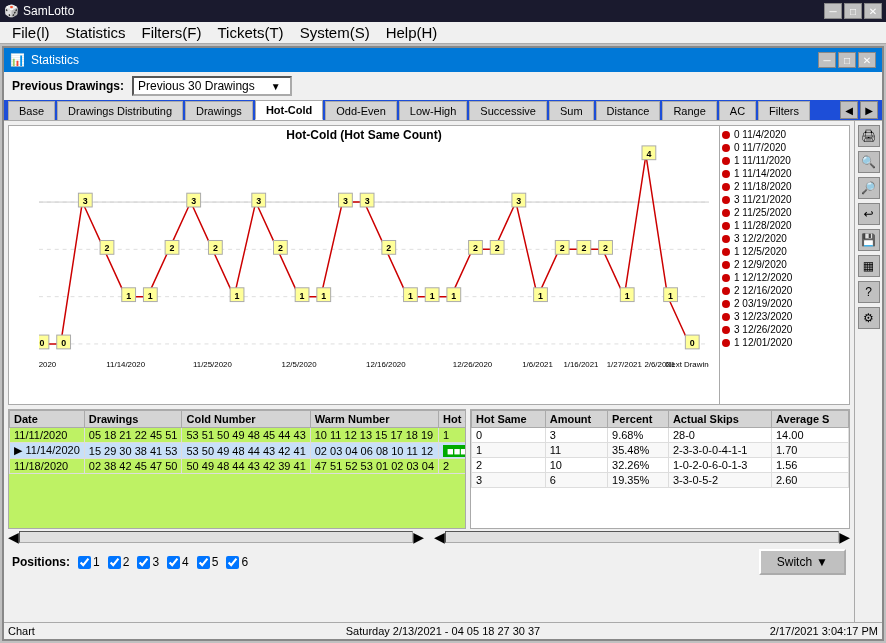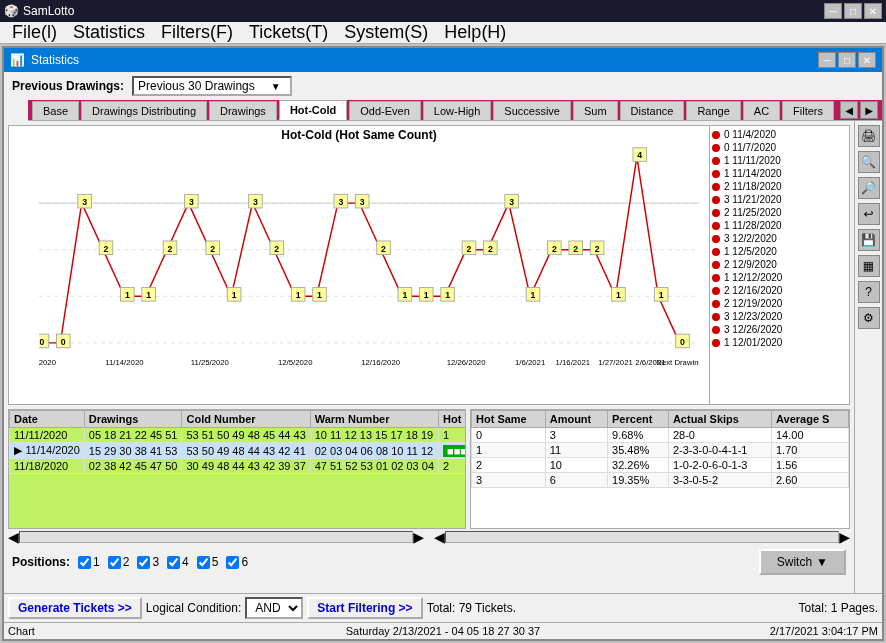--- a/index.html
+++ b/index.html
@@ -6,48 +6,48 @@
     body { font-family: 'Segoe UI', Tahoma, Arial, sans-serif; font-size: 12px; background: #c0c0c0; }
     
     
     .title-bar { background: #1a1a2e; color: white; display: flex; align-items: center; justify-content: space-between; padding: 2px 4px; height: 22px; }
     .title-bar-left { display: flex; align-items: center; gap: 4px; }
     .title-bar-right { display: flex; gap: 2px; }
     .title-btn { width: 18px; height: 16px; background: #c0c0c0; border: 1px solid #888; font-size: 10px; display: flex; align-items: center; justify-content: center; cursor: pointer; }
     
     
     .menu-bar { background: #f0f0f0; display: flex; align-items: center; padding: 2px 4px; height: 22px; border-bottom: 1px solid #aaa; }
-    .menu-item { padding: 2px 8px; cursor: pointer; font-size: 18px; }
+    .menu-item { padding: 2px 8px; cursor: pointer; font-size: 15px; }
     
     
     .main-window { background: #f0f0f0; border: 2px solid #888; margin: 2px; }
     .stats-title-bar { background: #0078d7; color: white; display: flex; align-items: center; justify-content: space-between; padding: 3px 6px; height: 24px; }
     .stats-title-left { display: flex; align-items: center; gap: 6px; font-size: 12px; }
     .stats-title-right { display: flex; gap: 2px; }
     .stats-btn { width: 18px; height: 16px; background: #c0c0c0; border: 1px solid #888; font-size: 10px; display: flex; align-items: center; justify-content: center; cursor: pointer; }
     
     
     .controls-area { padding: 4px 8px; display: flex; align-items: center; gap: 8px; background: #f0f0f0; }
     .prev-drawings-label { font-size: 12px; font-weight: bold; }
     .dropdown { background: white; border: 2px inset #aaa; padding: 1px 4px; font-size: 12px; cursor: pointer; display: flex; align-items: center; gap: 16px; min-width: 160px; }
     .dropdown-arrow { font-size: 10px; }
     
     
-    .tabs { display: flex; align-items: center; background: #be185d; padding: 0 4px; border-bottom: 1px solid #aaa; margin-left: 24px; }
+    .tabs { display: flex; align-items: center; background: #1d4ed8; padding: 0 4px; border-bottom: 1px solid #aaa; }
     .tab { padding: 3px 10px; border: 1px solid #aaa; border-bottom: none; margin-right: 2px; cursor: pointer; font-size: 11px; background: #d4d4d4; }
     .tab.active { background: white; font-weight: bold; border-bottom: 1px solid white; }
     .tab-nav { margin-left: auto; display: flex; gap: 2px; }
     .tab-nav-btn { width: 18px; height: 18px; background: #c0c0c0; border: 1px solid #888; font-size: 10px; display: flex; align-items: center; justify-content: center; cursor: pointer; }
     
     
     .chart-container { background: white; margin: 4px; border: 1px solid #aaa; position: relative; height: 280px; display: flex; }
     .chart-main { flex: 1; position: relative; overflow: hidden; }
     .chart-title { text-align: center; font-size: 12px; font-weight: bold; padding: 2px 0; }
     .chart-svg { width: 100%; height: 100%; }
-    .chart-legend { width: 140px; border-left: 1px solid #aaa; padding: 2px; font-size: 10px; overflow-y: auto; }
+    .chart-legend { width: 130px; border-left: 1px solid #aaa; padding: 2px; font-size: 10px; overflow-y: auto; }
     .legend-item { display: flex; align-items: center; gap: 4px; padding: 1px 0; }
     .legend-dot { width: 8px; height: 8px; border-radius: 50%; background: red; flex-shrink: 0; }
     
     
     .right-sidebar { width: 28px; background: #f0f0f0; border-left: 1px solid #aaa; display: flex; flex-direction: column; align-items: center; padding: 4px 2px; gap: 4px; }
     .sidebar-icon { width: 22px; height: 22px; background: #c0c0c0; border: 1px solid #888; display: flex; align-items: center; justify-content: center; font-size: 12px; cursor: pointer; }
     
     
     .table-section { display: flex; margin: 0 4px; height: 120px; gap: 4px; }
     .table-left { flex: 1; border: 1px solid #aaa; overflow: auto; background: #bef264; }
@@ -363,21 +363,21 @@
             <div class="legend-item">
                 <span class="legend-dot" style="background:#cc0000;"></span>
                 <span>1 12/12/2020</span>
               </div>
             <div class="legend-item">
                 <span class="legend-dot" style="background:#cc0000;"></span>
                 <span>2 12/16/2020</span>
               </div>
             <div class="legend-item">
                 <span class="legend-dot" style="background:#cc0000;"></span>
-                <span>2 12/19/2020</span>
+                <span>2 03/19/2020</span>
               </div>
             <div class="legend-item">
                 <span class="legend-dot" style="background:#cc0000;"></span>
                 <span>3 12/23/2020</span>
               </div>
             <div class="legend-item">
                 <span class="legend-dot" style="background:#cc0000;"></span>
                 <span>3 12/26/2020</span>
               </div>
             <div class="legend-item">
@@ -411,21 +411,21 @@
                 <tr class="active-row">
                   <td>▶ 11/14/2020</td>
                   <td>15 29 30 38 41 53</td>
                   <td>53 50 49 48 44 43 42 41</td>
                   <td>02 03 04 06 08 10 11 12</td>
                   <td><span style="background:#00aa00; color:white; padding:0 4px;">■■■■</span></td>
                 </tr>
                 <tr>
                   <td>11/18/2020</td>
                   <td>02 38 42 45 47 50</td>
-                  <td>30 49 48 44 43 42 39 37</td>
+                  <td>50 49 48 44 43 42 39 41</td>
                   <td>47 51 52 53 01 02 03 04</td>
                   <td>2</td>
                 </tr>
               </tbody>
             </table>
           </div>
 
           <div class="table-right">
             <table>
               <thead>
@@ -521,31 +521,20 @@
         <div class="sidebar-icon">🔍</div>
         <div class="sidebar-icon">🔎</div>
         <div class="sidebar-icon">↩</div>
         <div class="sidebar-icon">💾</div>
         <div class="sidebar-icon">▦</div>
         <div class="sidebar-icon">?</div>
         <div class="sidebar-icon">⚙</div>
       </div>
     </div>
 
-    <div class="action-bar">
-      <button class="gen-tickets-btn">Generate Tickets &gt;&gt;</button>
-      <span class="condition-label">Logical Condition:</span>
-      <select class="condition-select">
-        <option>AND</option>
-        <option>OR</option>
-      </select>
-      <button class="start-filter-btn">Start Filtering &gt;&gt;</button>
-      <span class="tickets-count">Total: 79 Tickets.</span>
-      <span class="pages-count">Total: 1 Pages.</span>
-    </div>
 
     <div class="status-bar">
       <div class="status-left">Chart</div>
       <div class="status-center">Saturday 2/13/2021 - 04 05 18 27 30 37</div>
       <div class="status-right">2/17/2021 3:04:17 PM</div>
     </div>
   </div>
 </div>
 
 </body></html>

